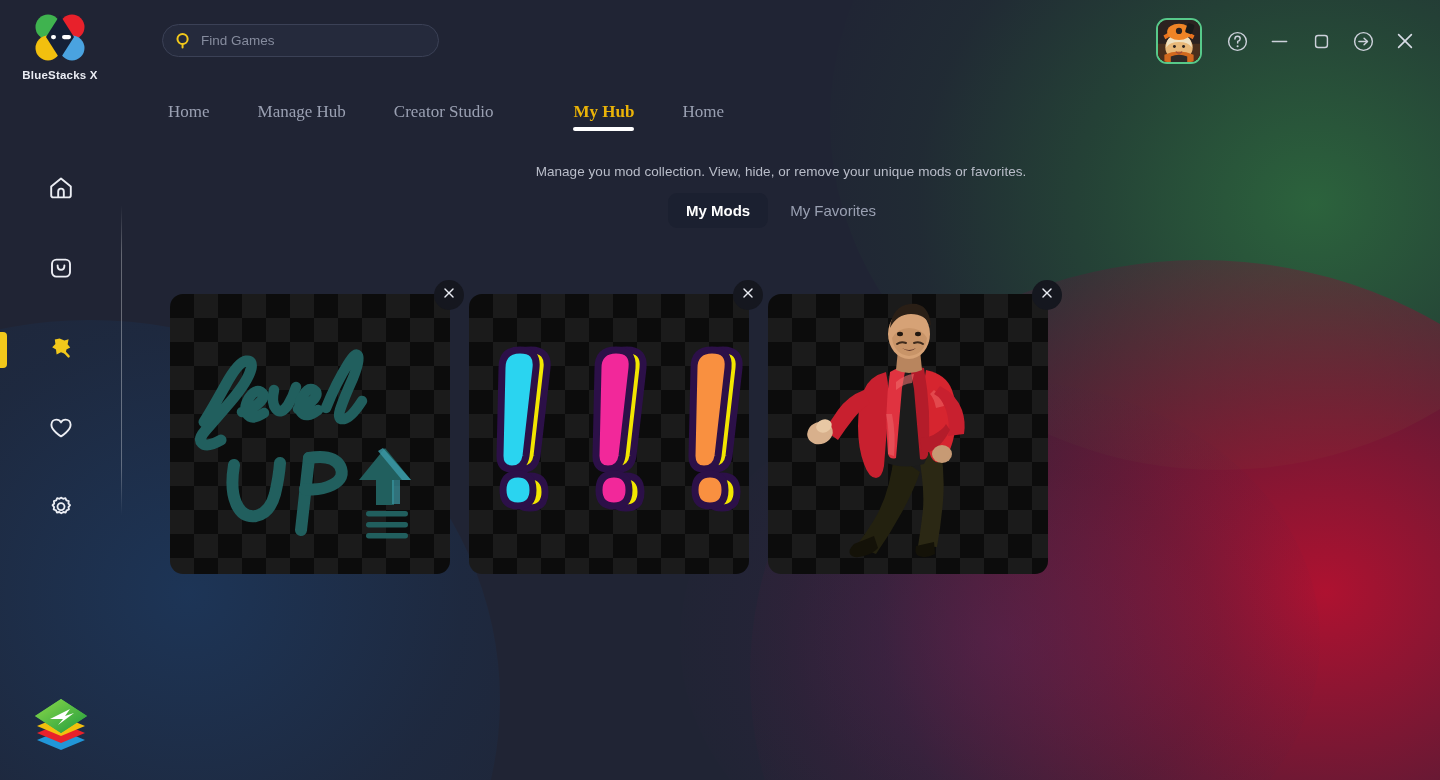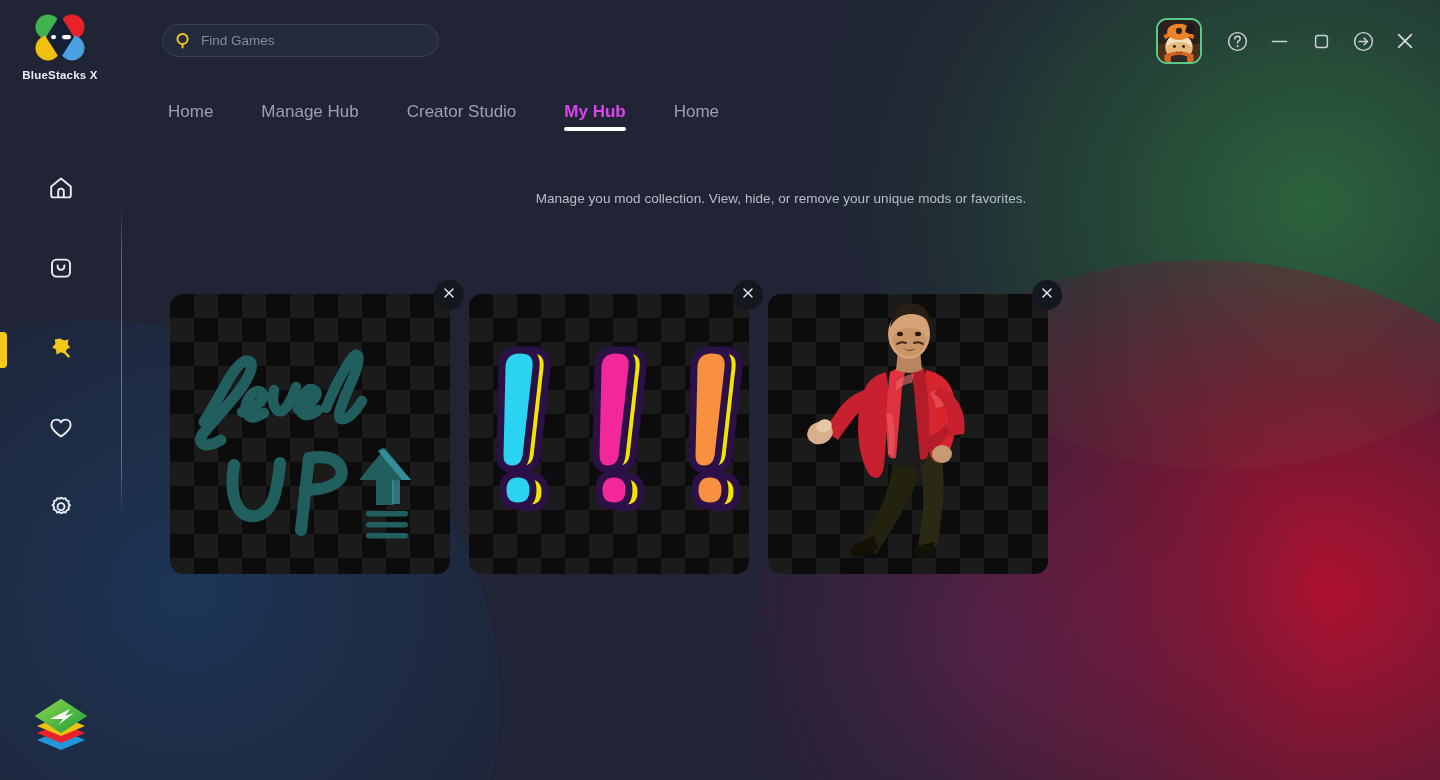--- a/index.html
+++ b/index.html
@@ -68,23 +68,23 @@
     cursor:pointer;
   }
 
   
   #topnav {
     position:absolute; left:0; top:102px; width:1440px; height:46px; z-index:5;
     display:flex; align-items:flex-start; padding-left:168px; gap:0;
   }
   .navitem {
     position:relative; font-size:17px; color:#9aa0b2; padding:0 0 9px 0;
-    margin-right:48px; cursor:pointer; white-space:nowrap;
-  }
-  .navitem.active { color:#d946ef; font-weight:bold; }
+    margin-right:48px; cursor:pointer; white-space:nowrap;font-family:Liberation Serif, serif;
+  }
+  .navitem.active { color:#eab308; font-weight:bold;margin-left:32px; }
   .navitem.active::after {
     content:""; position:absolute; left:0; right:0; bottom:0; height:4px;
     border-radius:2px; background:#ffffff;
   }
 
   
   #rail {
     position:absolute; left:0; top:150px; width:122px; height:420px; z-index:5;
   }
   .rail-item {
@@ -97,21 +97,21 @@
   }
   #rail-divider {
     position:absolute; left:121px; top:55px; width:1px; height:310px;
     background:linear-gradient(to bottom, rgba(255,255,255,0) 0%, rgba(255,255,255,.30) 16%, rgba(255,255,255,.34) 50%, rgba(255,255,255,.30) 84%, rgba(255,255,255,0) 100%);
   }
 
   
   #main { position:absolute; left:122px; top:150px; width:1318px; height:630px; z-index:4; }
   #subtitle {
     width:1318px; text-align:center; font-size:13.5px; color:#b9bdc9;
-    margin-top:41px; letter-spacing:.05px;
+    margin-top:14px; letter-spacing:.05px;
   }
   #segmented {
     display:flex; justify-content:center; align-items:center; gap:4px; margin-top:14px;
   }
   .seg {
     font-size:15px; padding:9px 18px; border-radius:9px; cursor:pointer;
     color:#9aa0b2; white-space:nowrap;
   }
   .seg.active { background:#1b2030; color:#ffffff; font-weight:bold; }
 
@@ -291,20 +291,24 @@
         <circle cx="13" cy="11.6" r="3.5" fill="none" stroke="#eceef4" stroke-width="1.85"></circle>
       </svg>
     </span>
   </div>
 </div>
 
 <div id="main">
 
   <div id="subtitle">Manage you mod collection. View, hide, or remove your unique mods or favorites.</div>
 
+  <div id="segmented">
+    <div class="seg active">My Mods</div>
+    <div class="seg">My Favorites</div>
+  </div>
 
   <div id="cards">
 
     <div class="card-wrap">
       <div class="card">
         <svg viewBox="0 0 280 280">
           <g fill="none" stroke="#215f5e" stroke-linecap="round" stroke-linejoin="round">
 
             <path d="M34 128 q6 -9 21 -36 q13 -24 21 -25 q7 -1 5 8 q-3 12 -20 32 q-17 20 -26 30 q-7 8 -3 12 q5 5 19 -3" stroke-width="11"></path>
             <path d="M72 118 q12 -3 19 -11 q5 -6 0 -9 q-6 -3 -12 6 q-6 10 -2 16 q5 7 17 -1" stroke-width="10.5"></path>

